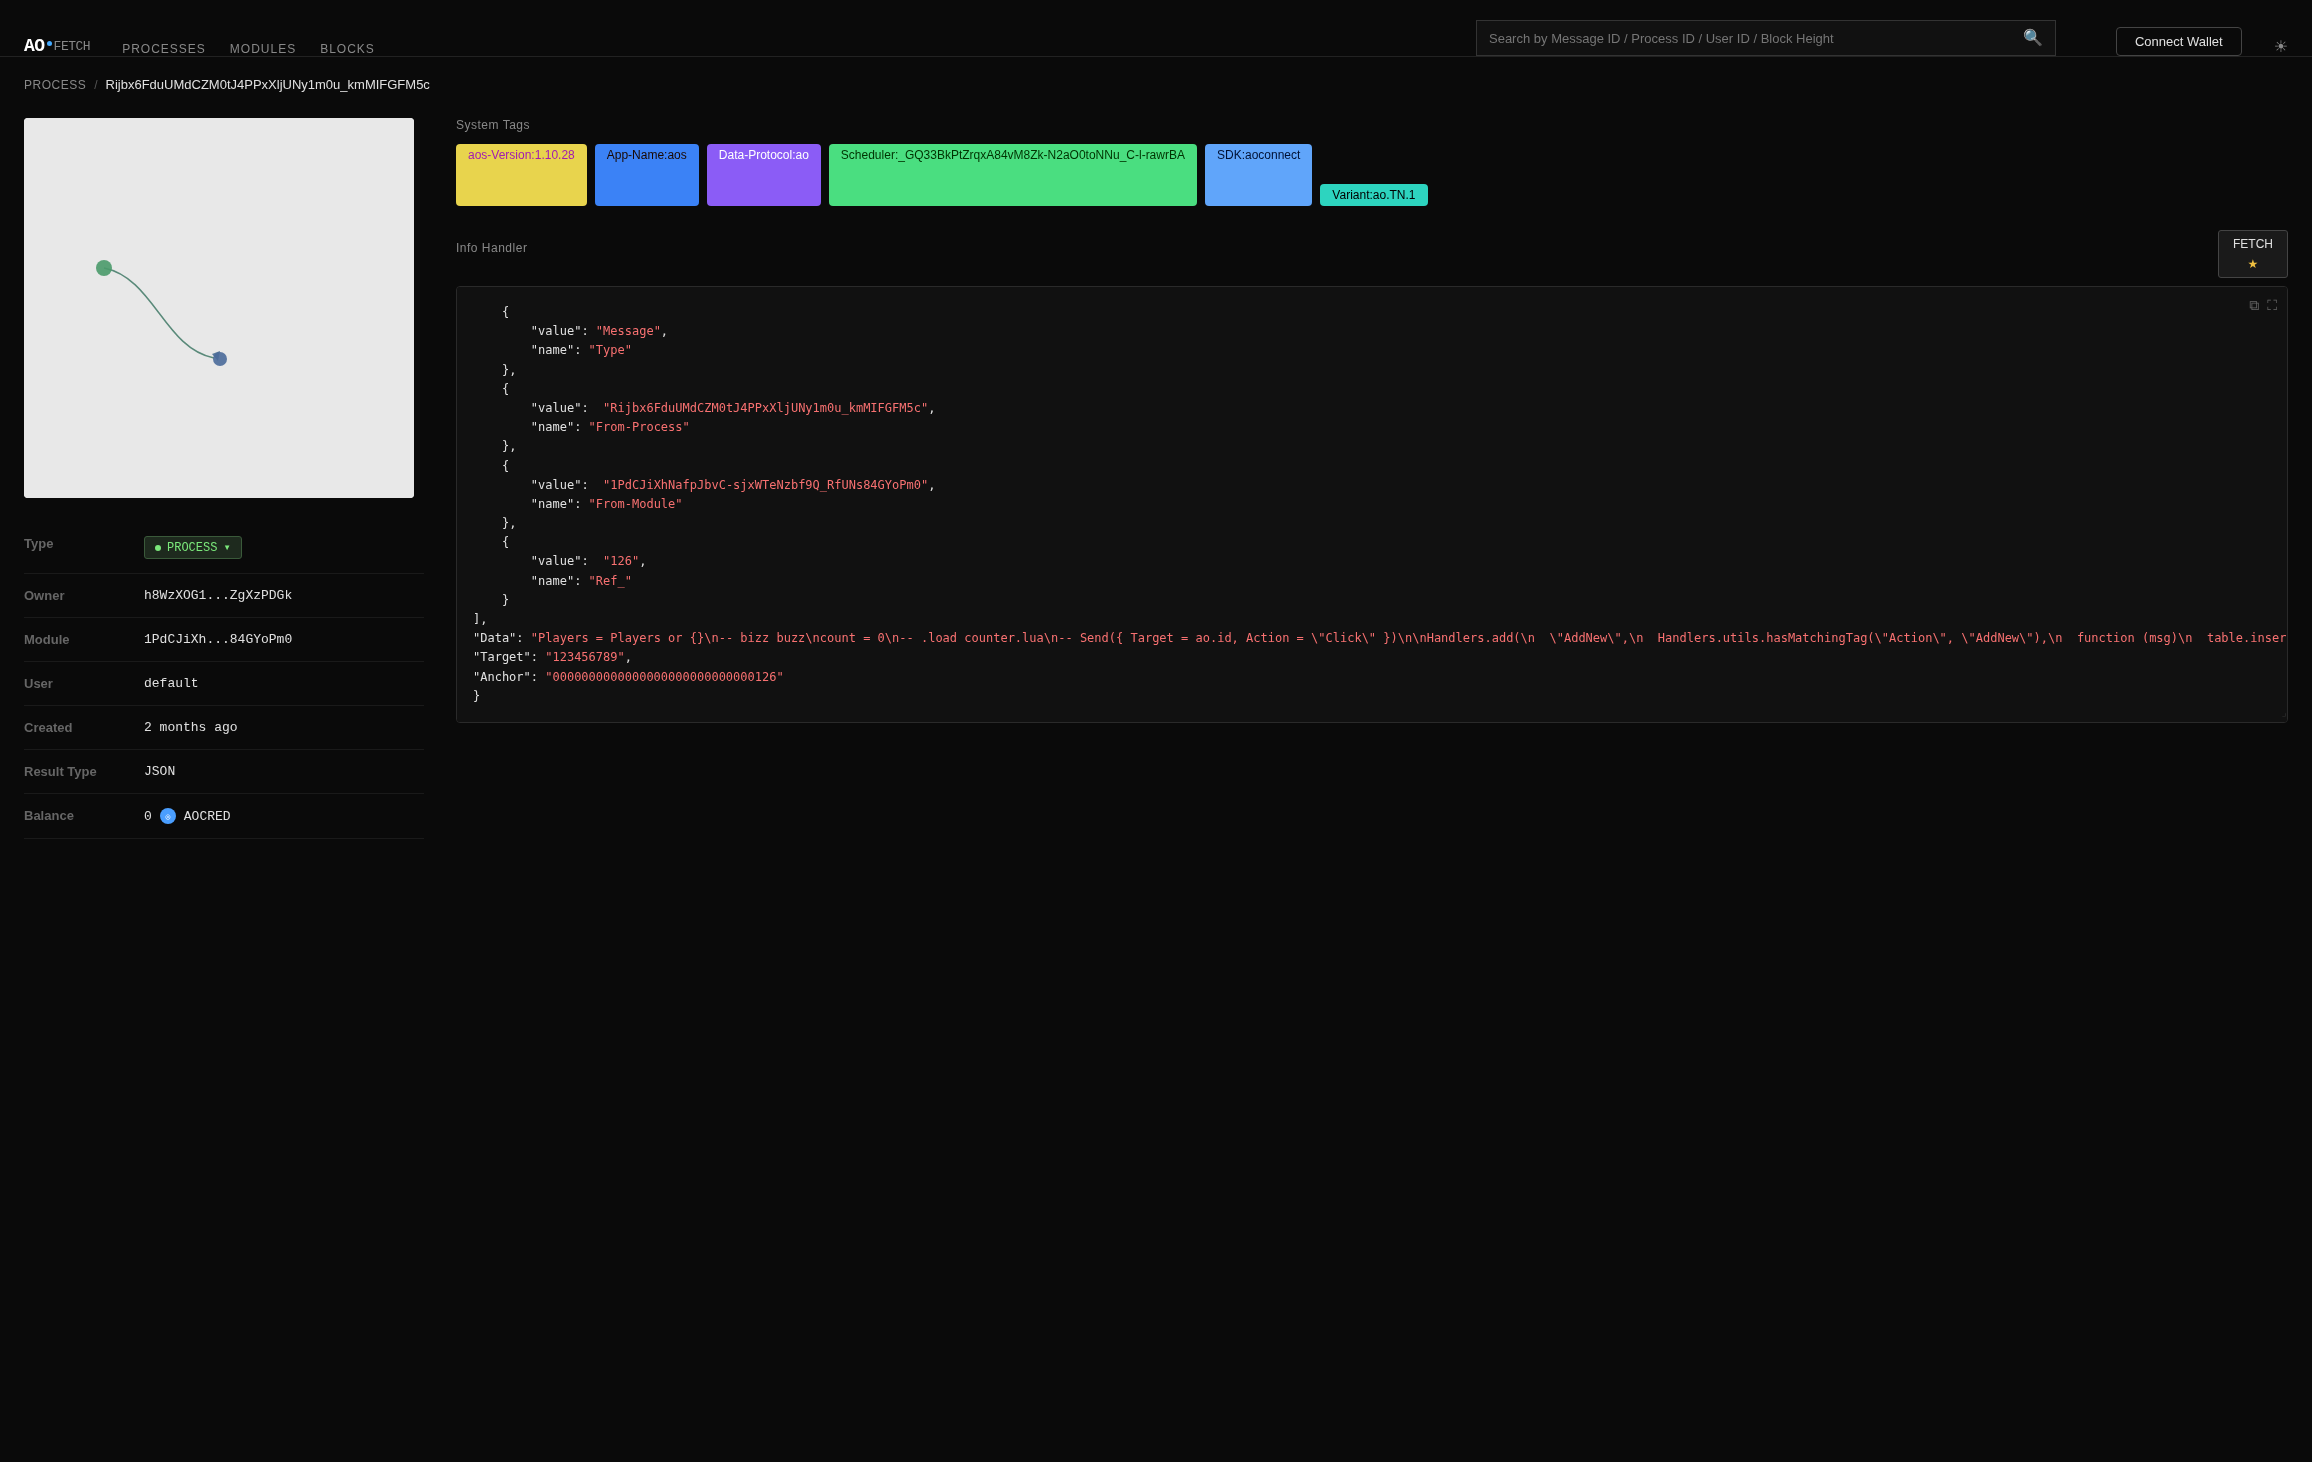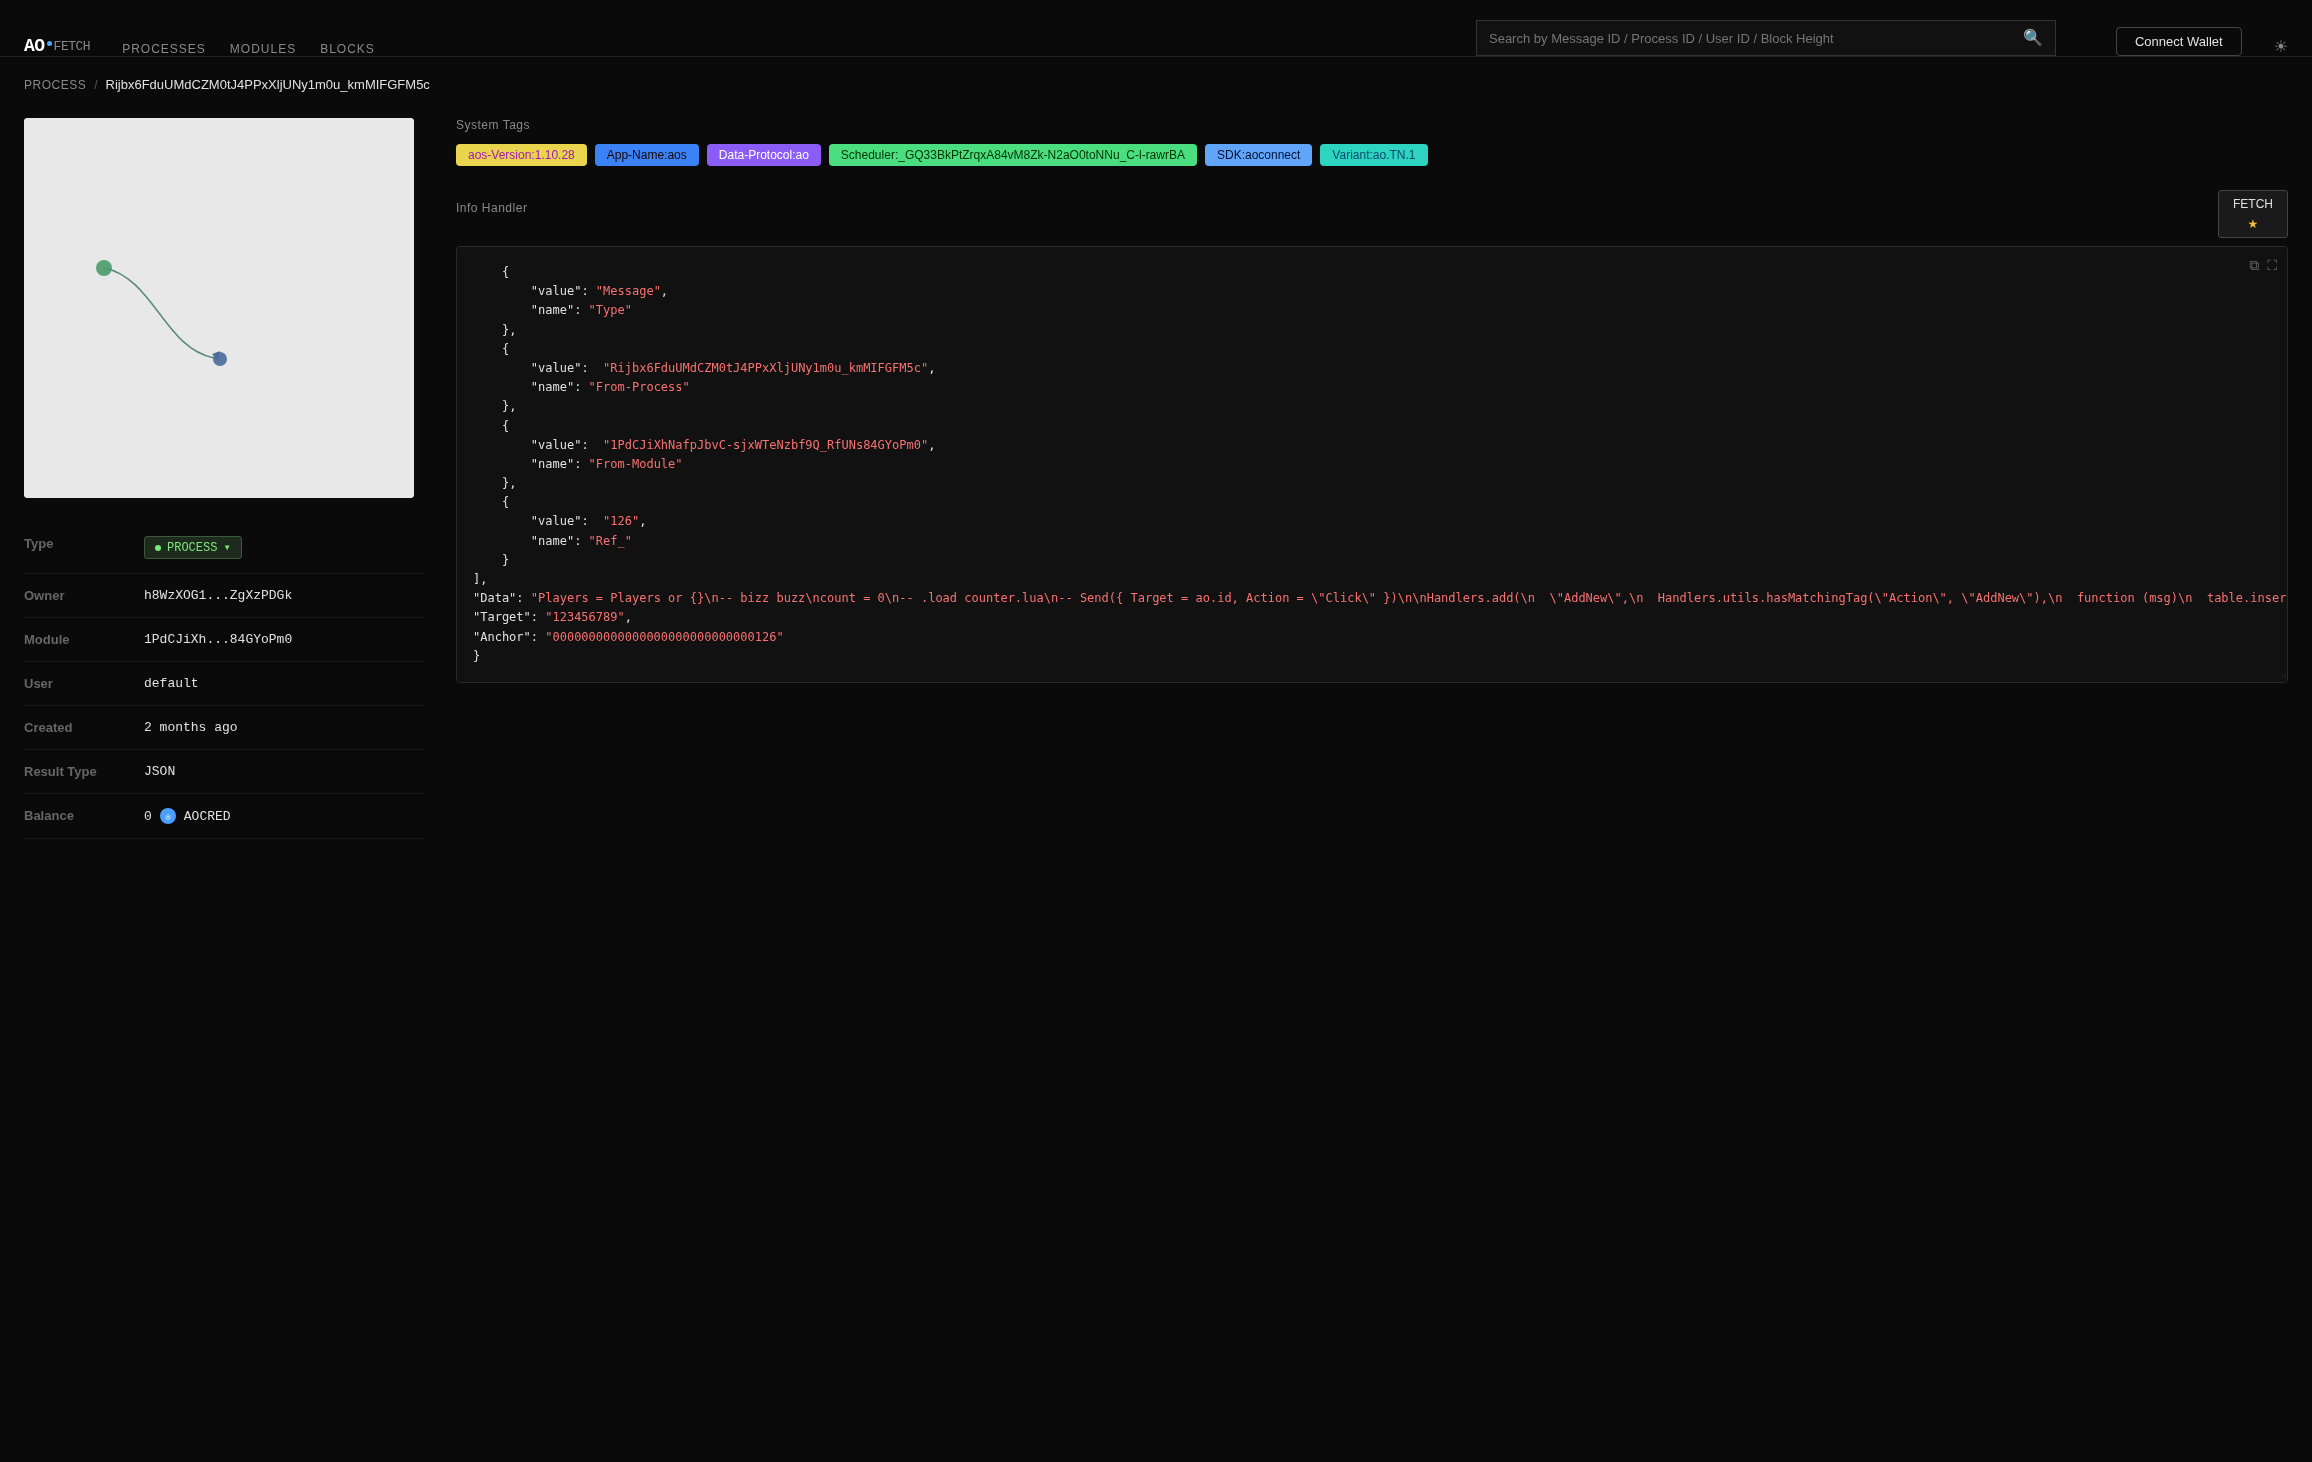--- a/index.html
+++ b/index.html
@@ -234,21 +234,21 @@
       border-radius: 4px;
       font-size: 12px;
       font-family: sans-serif;
       cursor: default;
     }
     .tag-yellow { background: #e8d44d; color: #a21caf; }
     .tag-orange { background: #3b82f6; color: #1a0800; }
     .tag-purple { background: #8b5cf6; color: #fff; }
     .tag-green  { background: #4ade80; color: #003300; }
     .tag-blue   { background: #60a5fa; color: #001133; }
-    .tag-teal   { background: #2dd4bf; color: #0c4a6e; }
+    .tag-teal   { background: #2dd4bf; color: #000000; margin-top: 40px; }
 
     
     .info-handler-section {
       position: relative;
     }
     .info-handler-header {
       display: flex;
       align-items: center;
       justify-content: space-between;
       margin-bottom: 8px;

